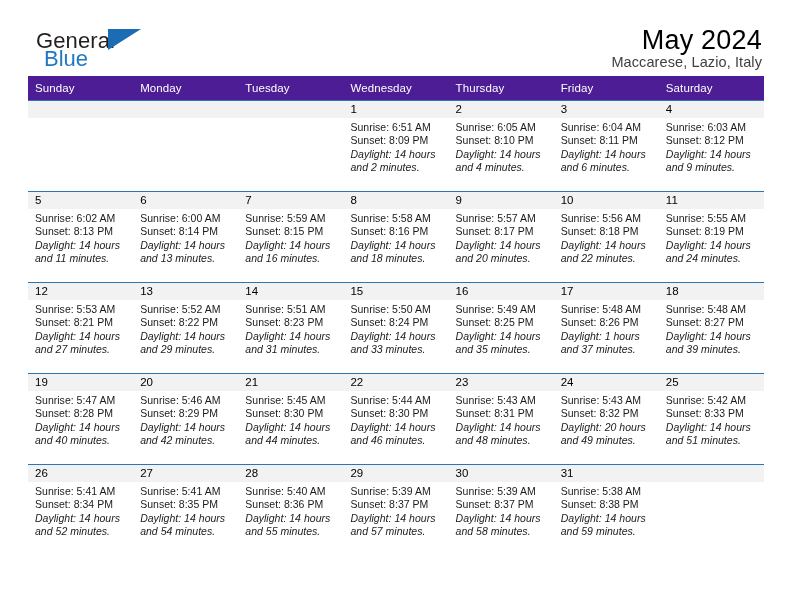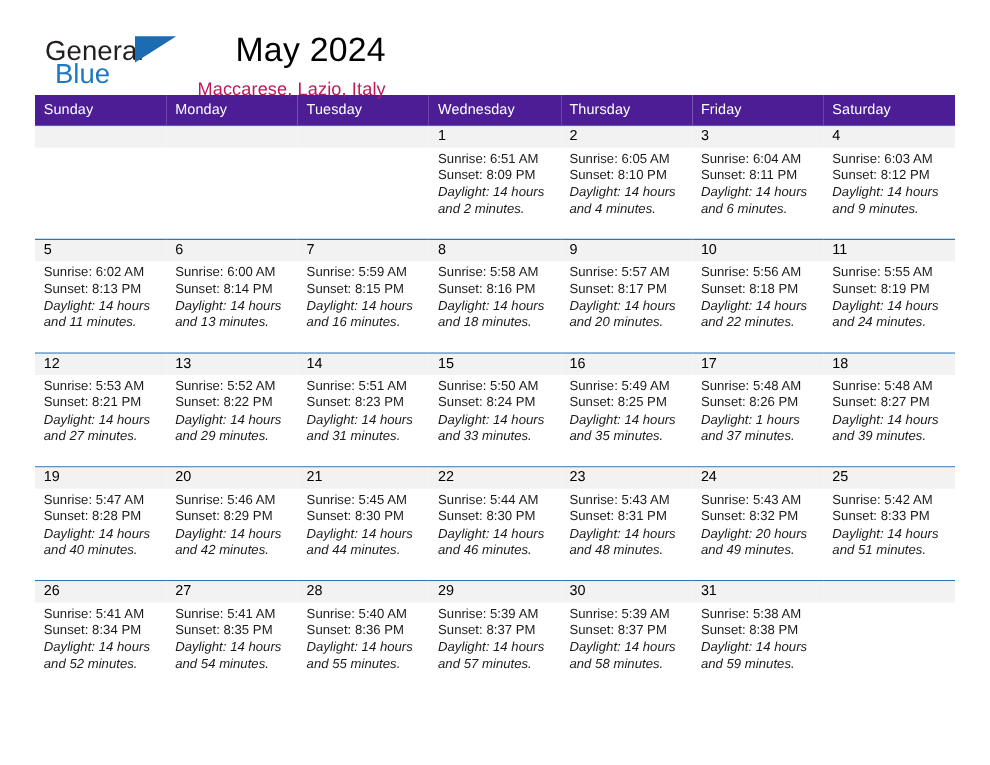--- a/index.html
+++ b/index.html
@@ -19,20 +19,21 @@
     width: 792px;
     height: 612px;
     box-sizing: border-box;
     padding: 0 28px;
   }
 
   
   .header {
     display: flex;
     align-items: flex-start;
+    justify-content: space-between;
     padding-top: 26px;
     height: 72px;
     box-sizing: border-box;
   }
   .logo {
     position: relative;
     width: 130px;
     height: 48px;
     line-height: 1;
     user-select: none;
@@ -71,22 +72,22 @@
   .cal-title {
     font-size: 27px;
     color: #000;
     line-height: 1.05;
     font-weight: normal;
     margin: 0;
     letter-spacing: 0.2px;
   }
   .cal-subtitle {
     font-size: 14.5px;
-    color: #be185d;
-    margin-top: 10px;
+    color: #404040;
+    margin-top: 0;
     letter-spacing: 0.1px;
   }
 
   
   .calendar {
     width: 736px;
     border-collapse: collapse;
     table-layout: fixed;
     margin-top: 4px;
   }

